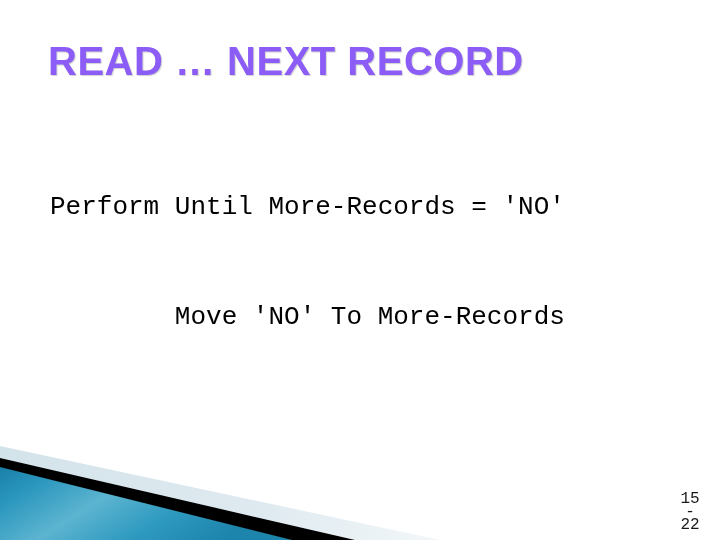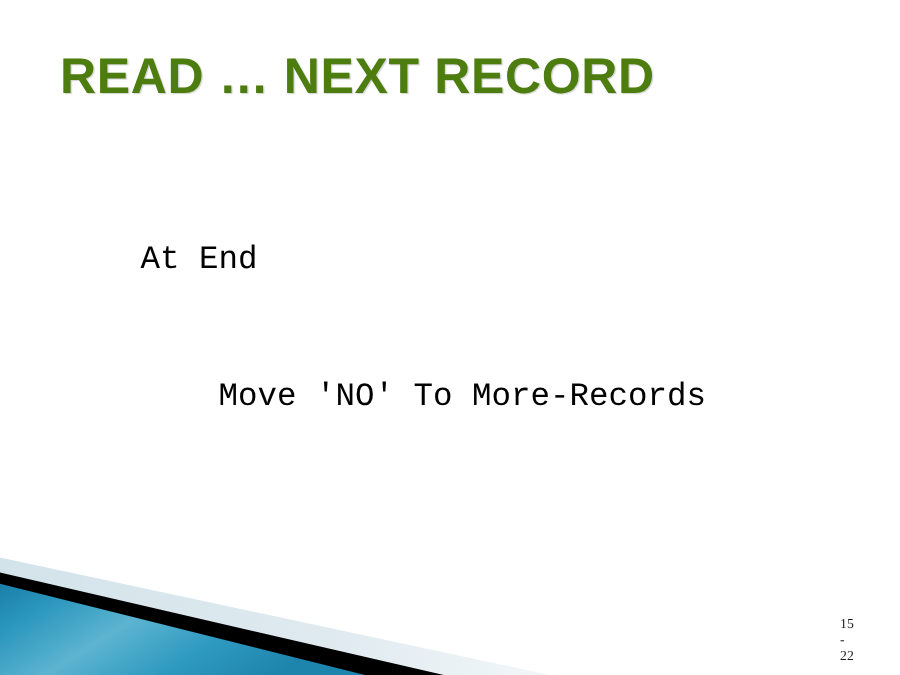--- a/index.html
+++ b/index.html
@@ -25,21 +25,21 @@
 
   
   .slide-title {
     position: absolute;
     left: 48px;
     top: 38px;
     width: 640px;
     font-family: "Liberation Sans", sans-serif;
     font-size: 40px;
     font-weight: bold;
-    color: #4d7c0f;
+    color: #8b5cf6;
     letter-spacing: 0.5px;
     line-height: 1.15;
     white-space: nowrap;
     text-shadow: 1px 1px 1px rgba(150,150,150,0.45);
   }
 
   
   .code-block {
     position: absolute;
     left: 50px;
@@ -68,37 +68,37 @@
     pointer-events: none;
   }
   .deco svg { display: block; }
 
   
   .page-number {
     position: absolute;
     right: 12px;
     bottom: 8px;
     width: 36px;
-    text-align: left;
-    font-family: Liberation Serif, serif;
-    font-size: 11px;
+    text-align: center;
+    font-family: Liberation Mono, monospace;
+    font-size: 16px;
     line-height: 13px;
     color: #1a1a1a;
   }
   .page-number span { display: block; }
 </style>
 </head>
 <body>
 
 <div class="slide">
 
   <div class="slide-title">READ … NEXT RECORD</div>
 
   <div class="code-block">
-    <span class="code-line">    At End</span>
+    <span class="code-line">Perform Until More-Records = 'NO'</span>
     <span class="code-line">        Move 'NO' To More-Records</span>
     
     
     
     
   </div>
 
   <div class="deco">
     <svg width="720" height="120" viewBox="0 0 720 120" xmlns="http://www.w3.org/2000/svg">
       <defs>

